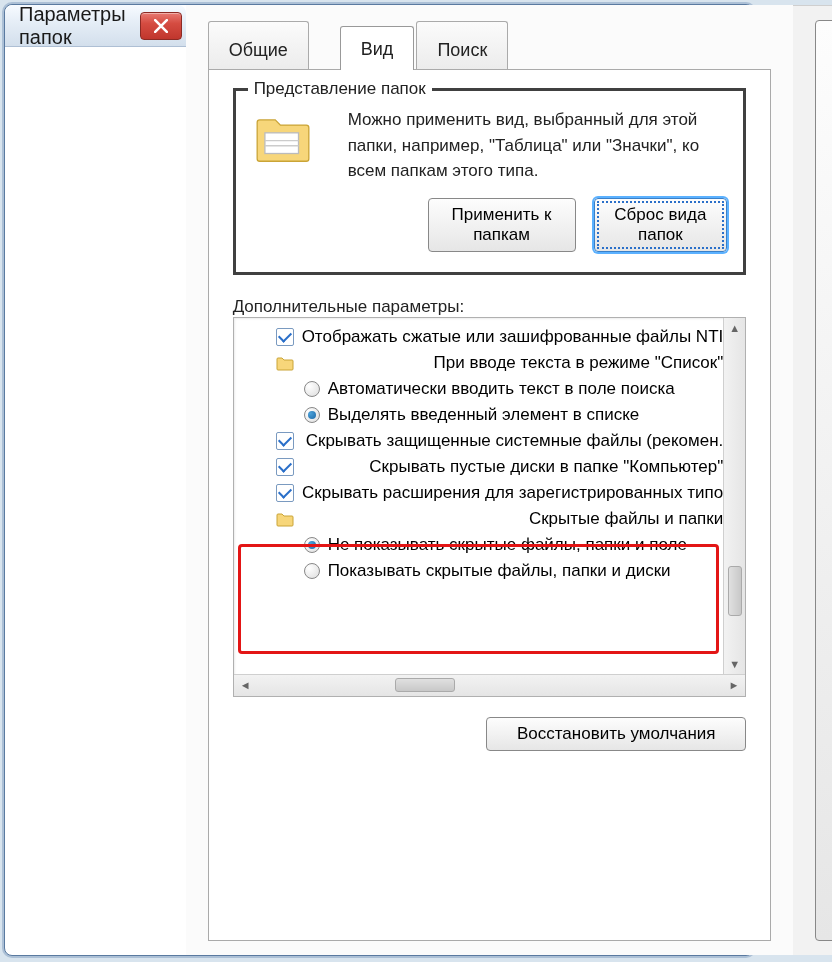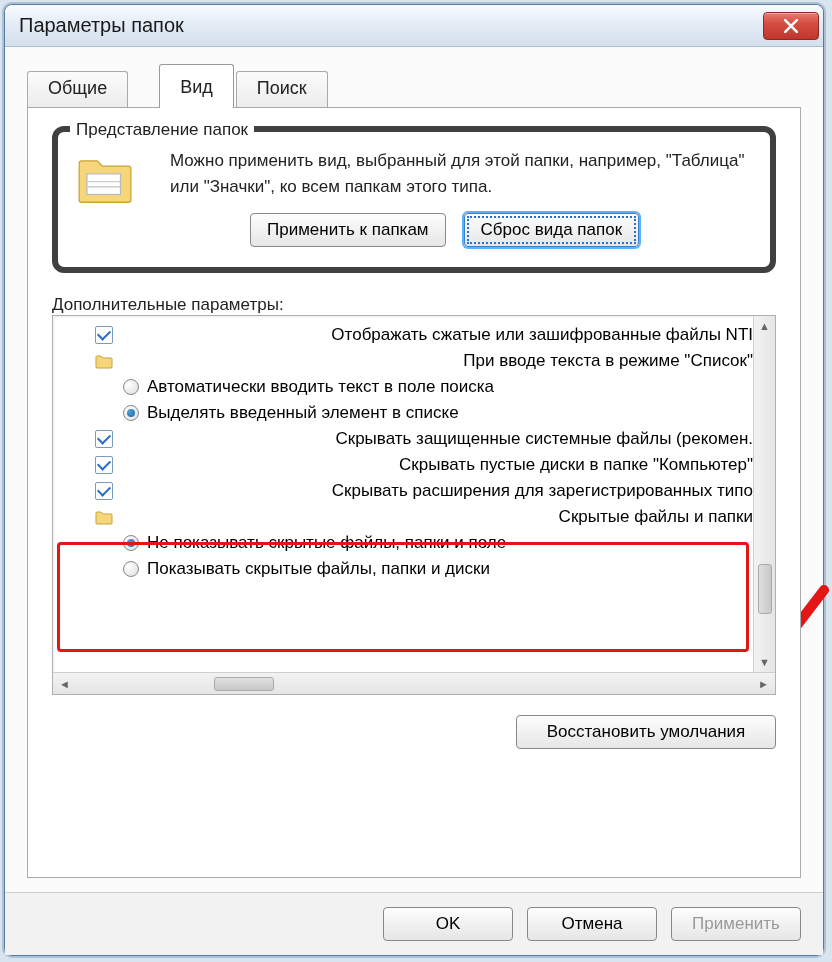--- a/index.html
+++ b/index.html
@@ -9,28 +9,28 @@
   font-size: 17px;
   background: #d8e4ee;
   width: 832px;
   height: 962px;
   overflow: hidden;
   position: relative;
 }
 .window {
   position: absolute;
   left: 4px; top: 4px;
-  width: 820px;
+  width: 750px;
   height: 952px;
   background: #fff;
   border: 1px solid #5a7aa0;
   border-radius: 8px;
   box-shadow: 0 0 0 2px rgba(70,110,160,0.3);
   display: flex;
-  flex-direction: column;
+  flex-direction: row;
 }
 .titlebar {
   height: 42px;
   background: linear-gradient(to bottom, #f7fbff 0%, #e6eef7 40%, #d3dfec 100%);
   border-bottom: 1px solid #aebfd4;
   border-radius: 8px 8px 0 0;
   display: flex;
   align-items: center;
   justify-content: space-between;
   padding: 0 4px 0 14px;
@@ -54,21 +54,21 @@
   display: flex;
   flex-direction: column;
 }
 .tabrow {
   display: flex;
   align-items: flex-end;
   position: relative;
   z-index: 2;
 }
 .tab {
-  padding: 6px 20px 8px 20px;
+  padding: 18px 20px 8px 20px;
   border: 1px solid #aaa;
   border-bottom: none;
   background: linear-gradient(to bottom, #fbfbfb, #ececec);
   font-size: 18px;
   margin-right: 2px;
   border-radius: 3px 3px 0 0;
   cursor: pointer;
   color: #222;
 }
 .tab.active {
@@ -85,22 +85,22 @@
   border: 1px solid #aaa;
   background: #fff;
   flex: 1;
   padding: 18px 24px 20px 24px;
   display: flex;
   flex-direction: column;
   position: relative;
   z-index: 1;
 }
 .groupbox {
-  border: 6px solid #404040;
-  border-radius: 12px;
+  border: 3px solid #404040;
+  border-radius: 0;
   padding: 16px 16px 20px 16px;
   position: relative;
   margin-bottom: 22px;
 }
 .groupbox-title {
   position: absolute;
   top: -12px; left: 12px;
   background: #fff;
   padding: 0 6px;
   color: #222;

